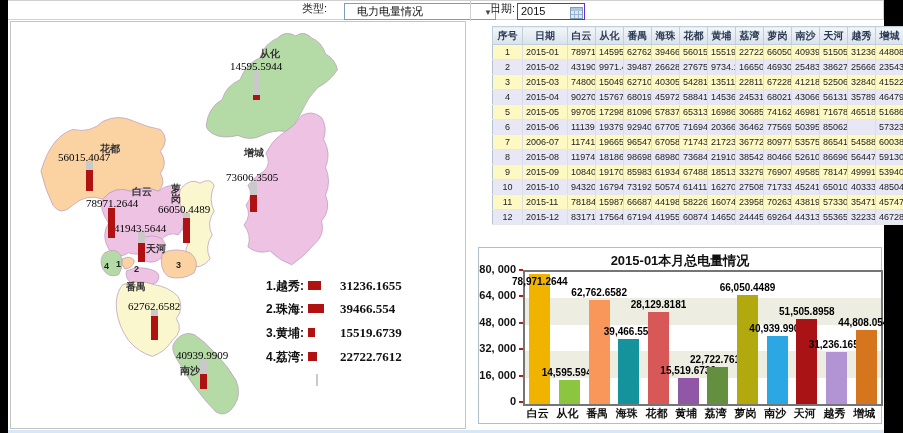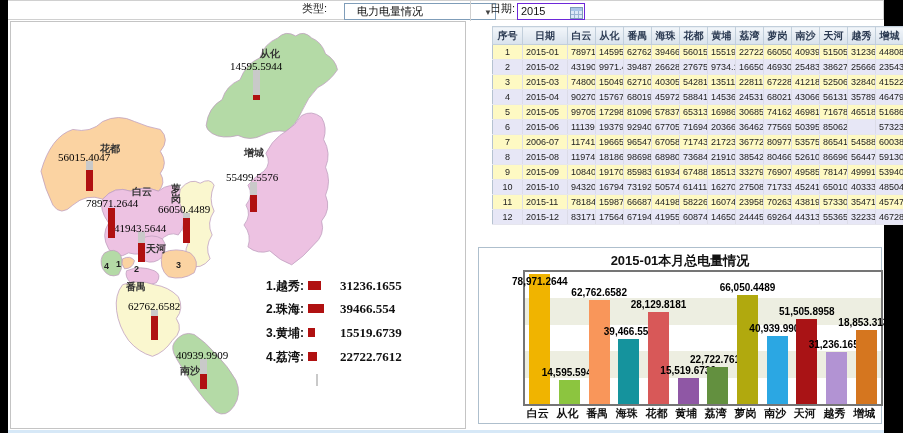--- a/index.html
+++ b/index.html
@@ -117,21 +117,21 @@
     <div class="mlabv" style="left:159px;top:162px">萝岗</div>
     <div class="mlab" style="left:233px;top:124px">增城</div>
     <div class="mlab" style="left:135px;top:220px">天河</div>
     <div class="mlab" style="left:115px;top:258px">番禺</div>
     <div class="mlab" style="left:169px;top:342px">南沙</div>
 
     <div class="mval" style="left:219px;top:38px">14595.5944</div>
     <div class="mval" style="left:47px;top:129px">56015.4047</div>
     <div class="mval" style="left:75px;top:175px">78971.2644</div>
     <div class="mval" style="left:147px;top:181px">66050.4489</div>
-    <div class="mval" style="left:215px;top:149px">55499.5576</div>
+    <div class="mval" style="left:215px;top:149px">73606.3505</div>
     <div class="mval" style="left:103px;top:200px">41943.5644</div>
     <div class="mval" style="left:117px;top:278px">62762.6582</div>
     <div class="mval" style="left:165px;top:327px">40939.9909</div>
 
     <div class="thermo" style="left:242px;top:48px">
           <div class="tfill" style="height: 5px;"></div>
         </div>
     <div class="thermo" style="left:75px;top:139px">
           <div class="tfill" style="height: 21px;"></div>
         </div>
@@ -410,20 +410,34 @@
               <td class="c-num">55365.8</td>
               <td class="c-num">32233.5</td>
               <td class="c-num">46728.176</td>
             </tr>
           </tbody>
     </table>
   </div>
 
   <div class="chart-panel">
     <div class="chart-title">2015-01本月总电量情况</div>
+    <div class="yaxis" id="yaxis">
+          <div class="ylab" style="top: 0px;">80, 000</div>
+          <div class="ytick" style="top: 0px;"></div>
+          <div class="ylab" style="top: 26.4px;">64, 000</div>
+          <div class="ytick" style="top: 26.4px;"></div>
+          <div class="ylab" style="top: 52.8px;">48, 000</div>
+          <div class="ytick" style="top: 52.8px;"></div>
+          <div class="ylab" style="top: 79.2px;">32, 000</div>
+          <div class="ytick" style="top: 79.2px;"></div>
+          <div class="ylab" style="top: 105.6px;">16, 000</div>
+          <div class="ytick" style="top: 105.6px;"></div>
+          <div class="ylab" style="top: 132px;">0</div>
+          <div class="ytick" style="top: 132px;"></div>
+        </div>
     <div class="plot" id="plot">
           <div class="bar" style="left: 4.33333px; height: 130px; background: rgb(240, 180, 0);"></div>
           <div class="dlab" style="left: 14.8333px; bottom: 117px;">78,971.2644</div>
           <div class="bar" style="left: 34px; height: 24px; background: rgb(140, 197, 63);"></div>
           <div class="dlab" style="left: 44.5px; bottom: 26px;">14,595.5944</div>
           <div class="bar" style="left: 63.6667px; height: 104px; background: rgb(249, 150, 90);"></div>
           <div class="dlab" style="left: 74.1667px; bottom: 106px;">62,762.6582</div>
           <div class="bar" style="left: 93.3333px; height: 65px; background: rgb(21, 147, 157);"></div>
           <div class="dlab" style="left: 103.833px; bottom: 67px;">39,466.554</div>
           <div class="bar" style="left: 123px; height: 92px; background: rgb(216, 88, 88);"></div>
@@ -434,21 +448,21 @@
           <div class="dlab" style="left: 192.833px; bottom: 39px;">22,722.7612</div>
           <div class="bar" style="left: 212px; height: 109px; background: rgb(177, 169, 14);"></div>
           <div class="dlab" style="left: 222.5px; bottom: 111px;">66,050.4489</div>
           <div class="bar" style="left: 241.667px; height: 68px; background: rgb(43, 167, 227);"></div>
           <div class="dlab" style="left: 252.167px; bottom: 70px;">40,939.9909</div>
           <div class="bar" style="left: 271.333px; height: 85px; background: rgb(169, 19, 21);"></div>
           <div class="dlab" style="left: 281.833px; bottom: 87px;">51,505.8958</div>
           <div class="bar" style="left: 301px; height: 52px; background: rgb(178, 147, 211);"></div>
           <div class="dlab" style="left: 311.5px; bottom: 54px;">31,236.1655</div>
           <div class="bar" style="left: 330.667px; height: 74px; background: rgb(213, 118, 31);"></div>
-          <div class="dlab" style="left: 341.167px; bottom: 76px;">18,853.3137</div>
+          <div class="dlab" style="left: 341.167px; bottom: 76px;">44,808.0549</div>
         </div>
     <div class="xaxis" id="xaxis">
           <div class="xlab" style="left: 14.8333px;">白云</div>
           <div class="xlab" style="left: 44.5px;">从化</div>
           <div class="xlab" style="left: 74.1667px;">番禺</div>
           <div class="xlab" style="left: 103.833px;">海珠</div>
           <div class="xlab" style="left: 133.5px;">花都</div>
           <div class="xlab" style="left: 163.167px;">黄埔</div>
           <div class="xlab" style="left: 192.833px;">荔湾</div>
           <div class="xlab" style="left: 222.5px;">萝岗</div>

